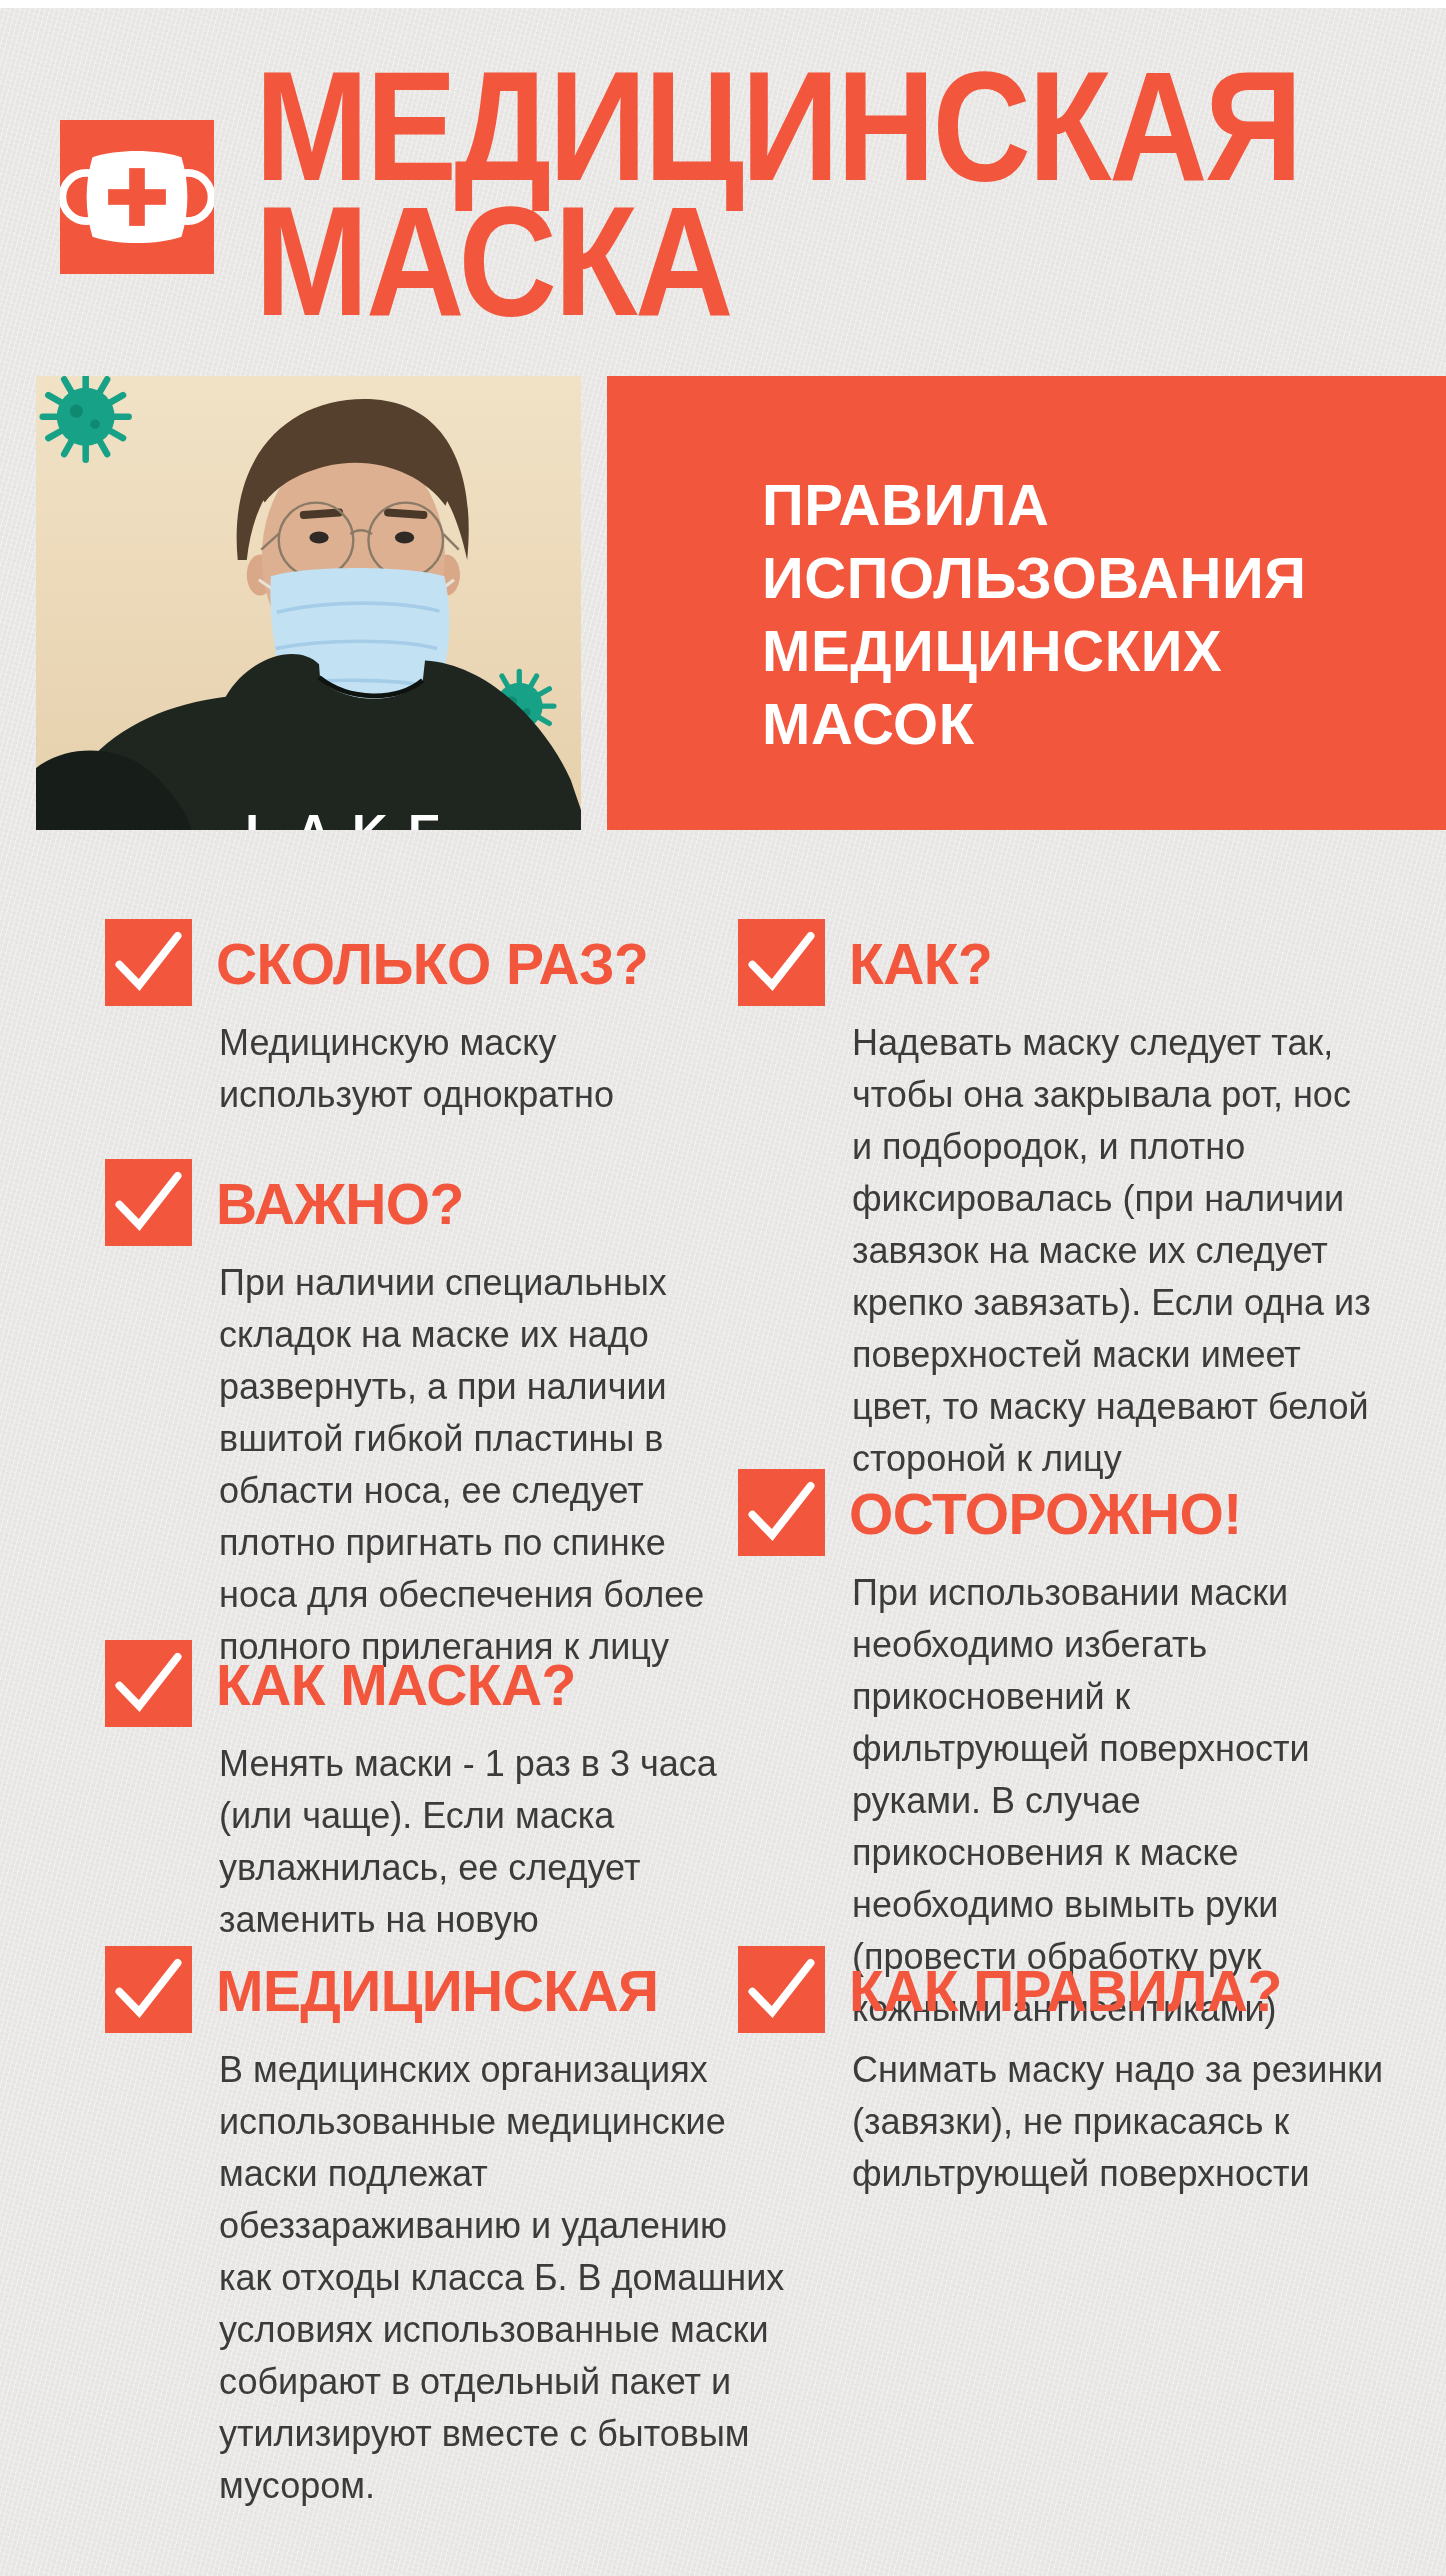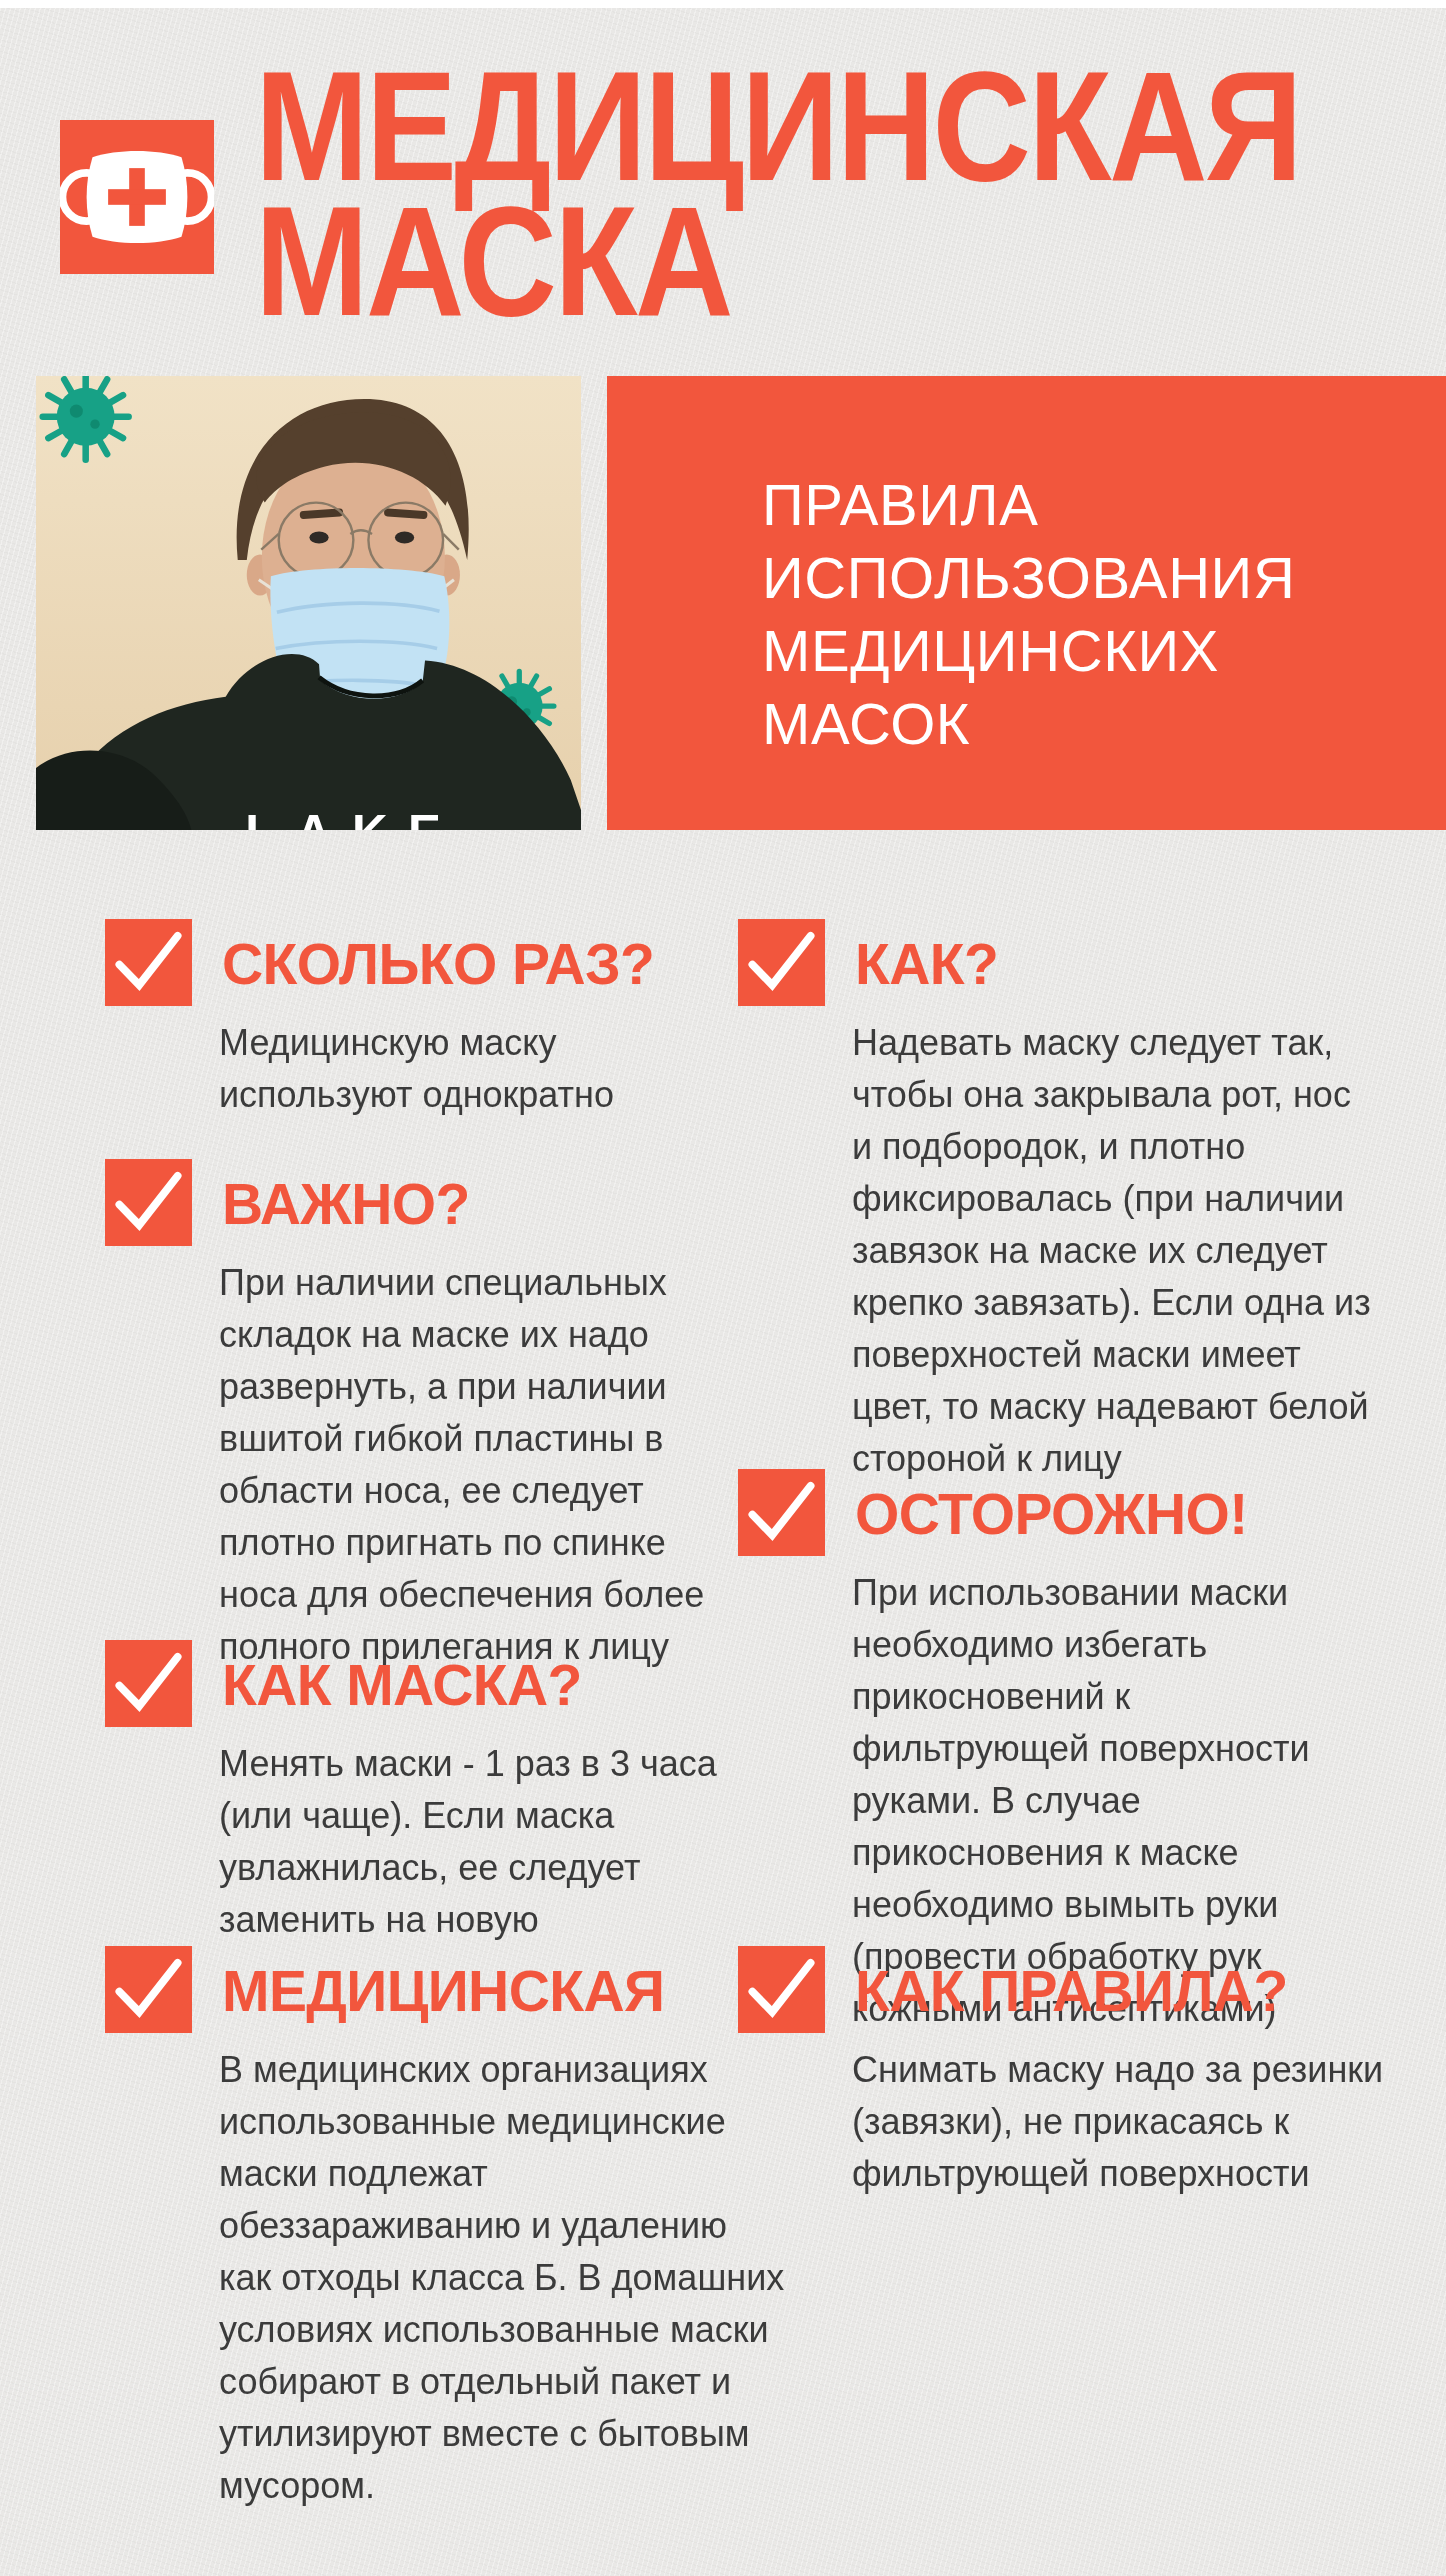--- a/index.html
+++ b/index.html
@@ -13,26 +13,26 @@
   .logo-box{position:absolute;left:60px;top:112px;width:154px;height:154px;background:#f2563d;}
   .logo-box svg{display:block;width:100%;height:100%;}
   .title{position:absolute;left:255px;top:51px;color:#f2563d;font-weight:700;
     font-size:155px;line-height:135px;letter-spacing:-3px;
     transform:scaleX(.88);transform-origin:left top;white-space:pre;}
   
   .photo{position:absolute;left:36px;top:368px;width:545px;height:454px;overflow:hidden;}
   .photo svg{display:block;width:100%;height:100%;}
   .infobox{position:absolute;left:607px;top:368px;width:839px;height:454px;background:#f2563d;box-sizing:border-box;
     padding:92px 0 0 155px;}
-  .infobox-text{color:#ffffff;font-weight:400;font-size:58px;line-height:73px;letter-spacing:0.6px;white-space:pre-line;}
+  .infobox-text{color:#ffffff;font-weight:700;font-size:58px;line-height:73px;letter-spacing:0.6px;white-space:pre-line;}
   
   .sec{position:absolute;width:675px;}
   .check{position:absolute;left:0;top:0;width:87px;height:87px;background:#f2563d;}
   .check svg{display:block;width:100%;height:100%;}
-  .sec-head{position:absolute;left:117px;top:14.5px;color:#f2563d;font-weight:700;
+  .sec-head{position:absolute;left:111px;top:14.5px;color:#f2563d;font-weight:700;
     font-size:57px;line-height:60px;letter-spacing:-0.6px;white-space:nowrap;}
   .sec-body{position:absolute;left:114px;top:98px;width:633px;color:#3b3b3b;
     font-size:36px;line-height:52px;white-space:pre-line;}
   
   .footer{position:absolute;left:0;top:2465px;width:1446px;height:111px;background:#f2563d;
     display:flex;align-items:center;justify-content:center;}
   .footer-url{font-family:"Liberation Serif",serif;font-size:60px;letter-spacing:1.2px;color:#c6432d;
     text-shadow:0 1.2px 1.2px rgba(255,255,255,.28), 0 -1.2px 1.8px rgba(140,35,15,.35);}
 </style>
 </head>

